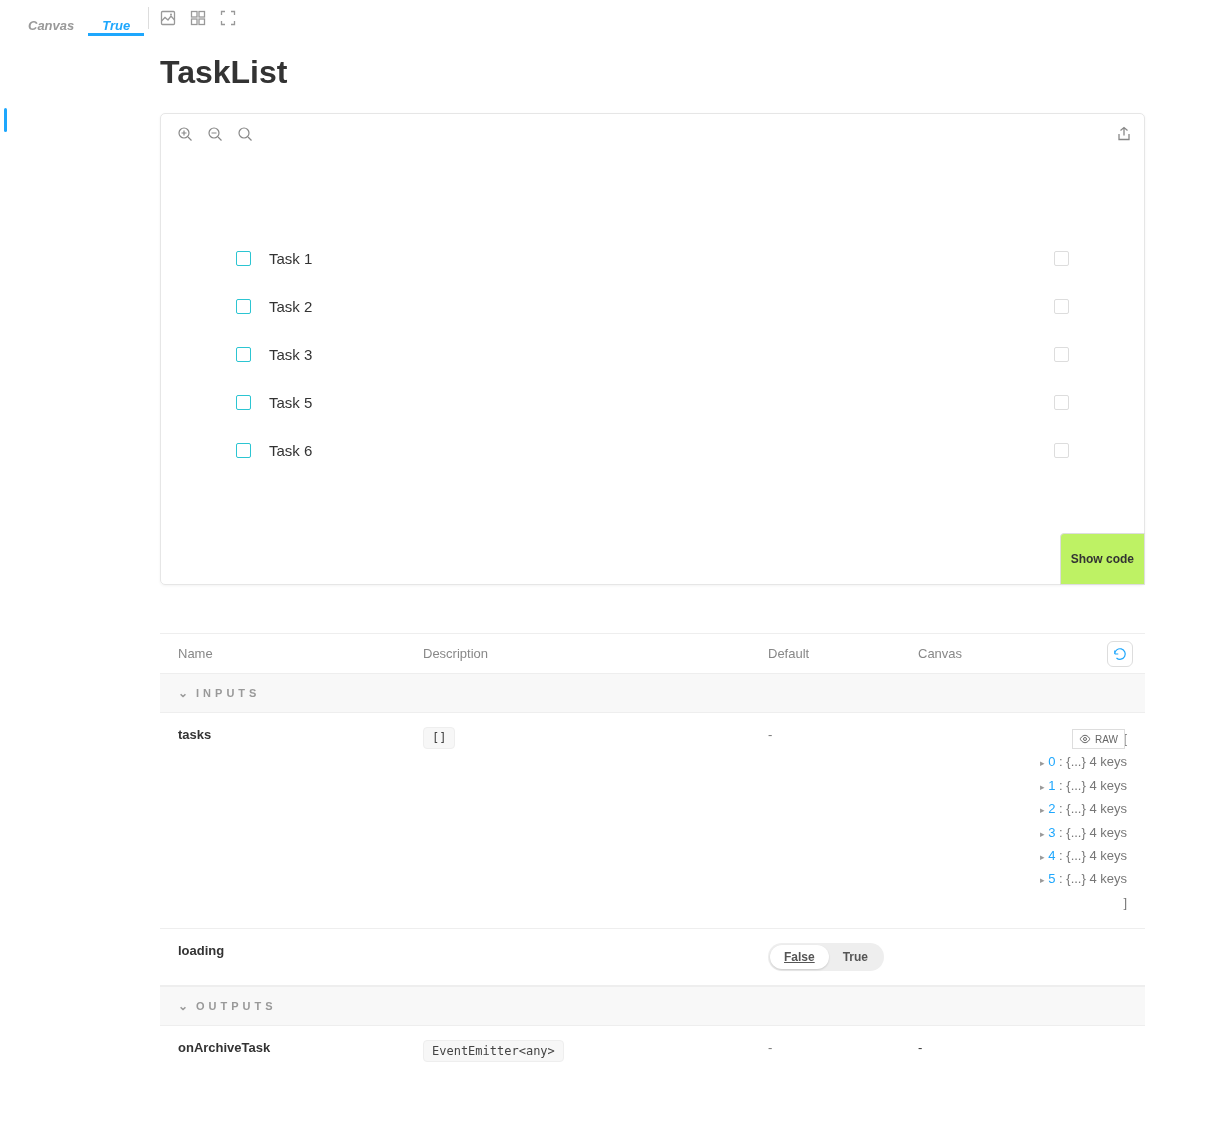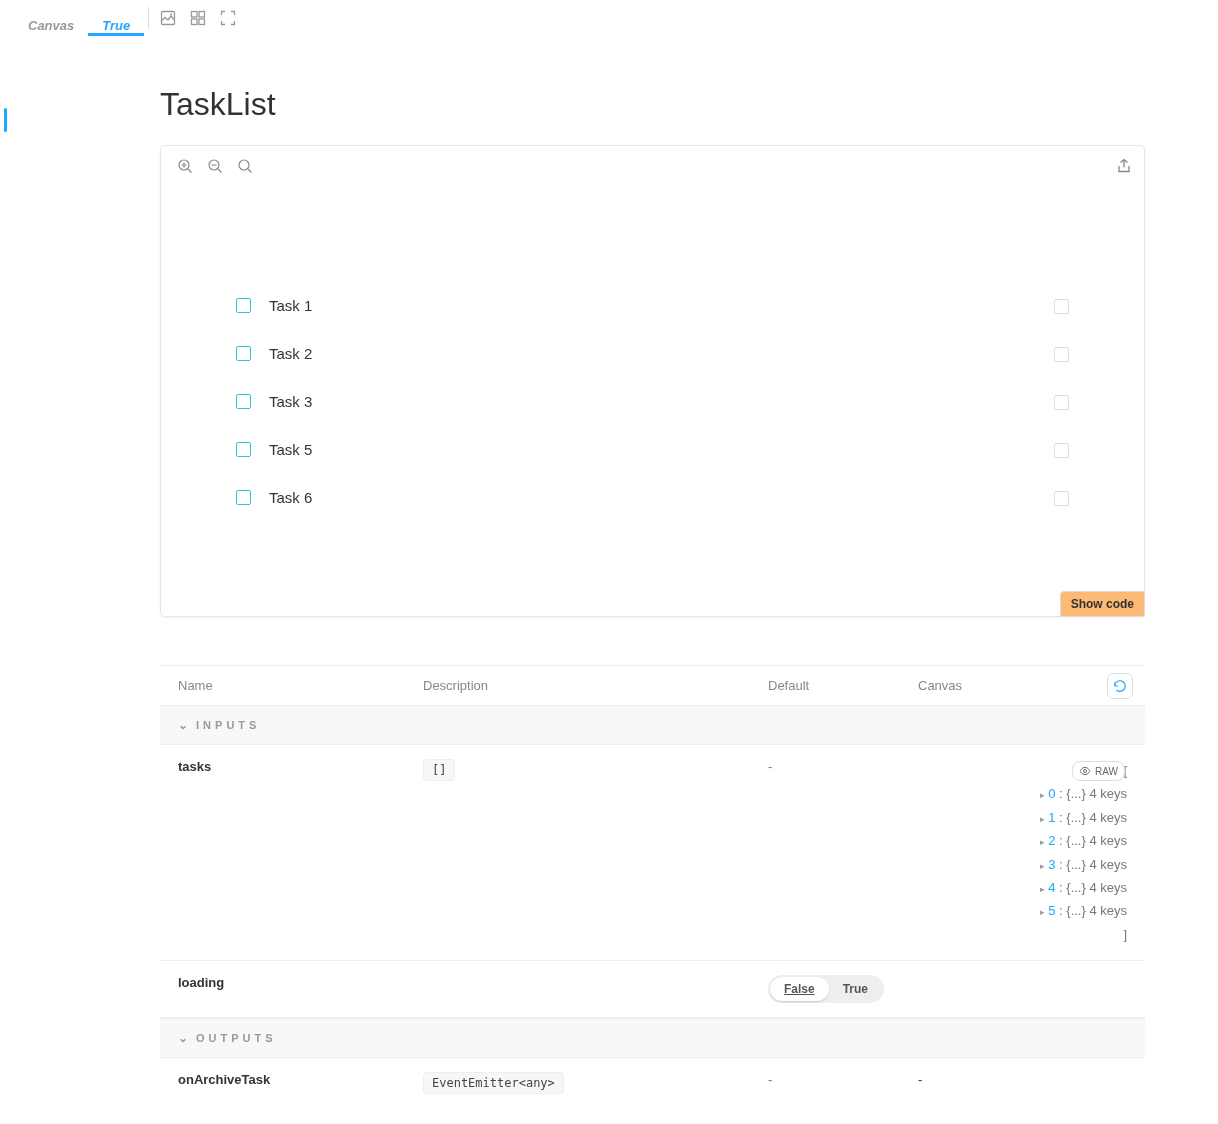--- a/index.html
+++ b/index.html
@@ -39,21 +39,21 @@
     .tab-sep { width: 1px; height: 22px; background: #ddd; margin: 0 6px 0 4px; }
     .tool-icons { display: flex; align-items: center; gap: 4px; }
     .tool-btn {
       width: 26px; height: 26px; display: flex; align-items: center; justify-content: center;
       color: #999; cursor: pointer; border-radius: 4px;
     }
 
     
     .doc-body { padding: 18px 0 0 150px; width: 1208px; }
 
-    .page-title { font-size: 32px; font-weight: 400; color: #333; margin-bottom: 22px; margin-top: 32px; }
+    .page-title { font-size: 32px; font-weight: 700; color: #333; margin-bottom: 22px; }
 
     
     .preview-panel {
       border: 1px solid #e6e6e6; border-radius: 5px;
       box-shadow: 0 1px 3px rgba(0,0,0,0.05);
       position: relative;
       width: 985px;
     }
     .preview-toolbar {
       height: 40px; display: flex; align-items: center; justify-content: space-between;
@@ -64,35 +64,35 @@
       width: 24px; height: 24px; display:flex; align-items:center; justify-content:center;
       color: #888; cursor: pointer;
     }
     .preview-toolbar .share-btn { color: #888; cursor: pointer; }
 
     .story-canvas {
       padding: 80px 75px 72px;
       min-height: 430px;
     }
     .task-item {
-      display: flex; align-items: flex-end; justify-content: space-between;
+      display: flex; align-items: center; justify-content: space-between;
       height: 48px;
     }
     .task-left { display: flex; align-items: center; gap: 18px; }
     .checkbox {
       width: 15px; height: 15px; border: 1.5px solid #2cc5d2; border-radius: 2px; background: #fff; cursor: pointer;
     }
     .task-title { font-size: 15px; color: #333; }
     .pin-icon { width: 15px; height: 15px; border: 1.5px solid #ddd; border-radius: 2px; cursor: pointer; }
 
     .show-code {
       position: absolute; bottom: -1px; right: -1px;
-      border: 1px solid #ddd; background: #fdba74;
+      border: 1px solid #ddd; background: #bef264;
       font-size: 12px; font-weight: 700; color: #333;
-      padding: 5px 10px; cursor: pointer;
+      padding: 18px 10px; cursor: pointer;
       border-radius: 4px 0 0 0;
     }
 
     
     .args-table { margin-top: 48px; width: 985px; font-size: 13px; border-top: 1px solid #eee; }
     .args-header {
       display: grid;
       grid-template-columns: 245px 345px 150px 1fr;
       align-items: center;
       padding: 12px 18px;
@@ -122,21 +122,21 @@
     .arg-desc .code {
       display: inline-block; background: #f7f7f7; border: 1px solid #eee; border-radius: 4px;
       padding: 3px 8px; font-family: ui-monospace, SFMono-Regular, Menlo, monospace; font-size: 12px; color: #444;
     }
     .arg-default { color: #777; }
 
     
     .ctrl-area { position: relative; }
     .raw-btn {
       position: absolute; top: 2px; right: 2px;
-      border: 1px solid #ddd; border-radius: 8px; background: #fff;
+      border: 1px solid #ddd; border-radius: 0; background: #fff;
       font-size: 10px; color: #666; padding: 3px 6px; display:flex; align-items:center; gap:4px; cursor:pointer;
     }
     .inspector { font-family: -apple-system, BlinkMacSystemFont, sans-serif; font-size: 13px; color: #777; line-height: 1.8; }
     .inspector .tok-key { color: #1ea7fd; }
     .inspector .line { white-space: nowrap; text-align: right; }
     .inspector .arrow { display:inline-block; width:10px; color:#999; font-size:9px; }
 
     
     .bool-toggle {
       display: inline-flex; background: #eee; border-radius: 16px; padding: 2px; cursor: pointer;

